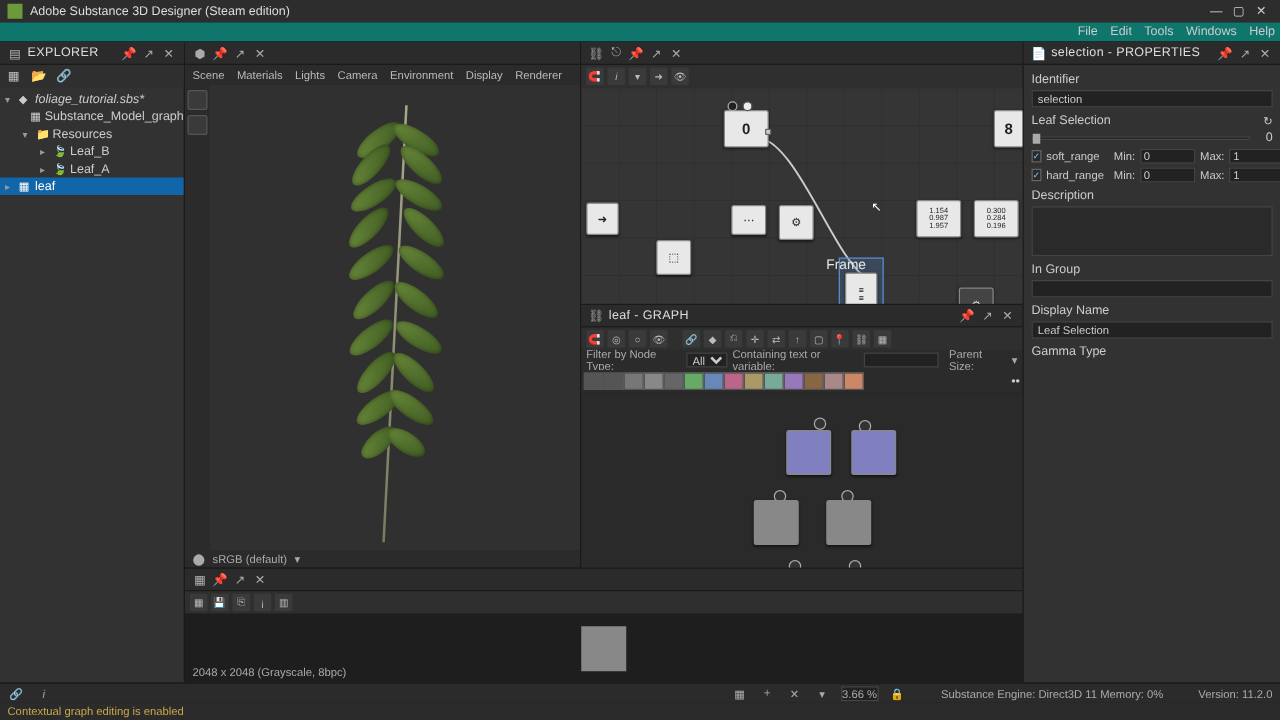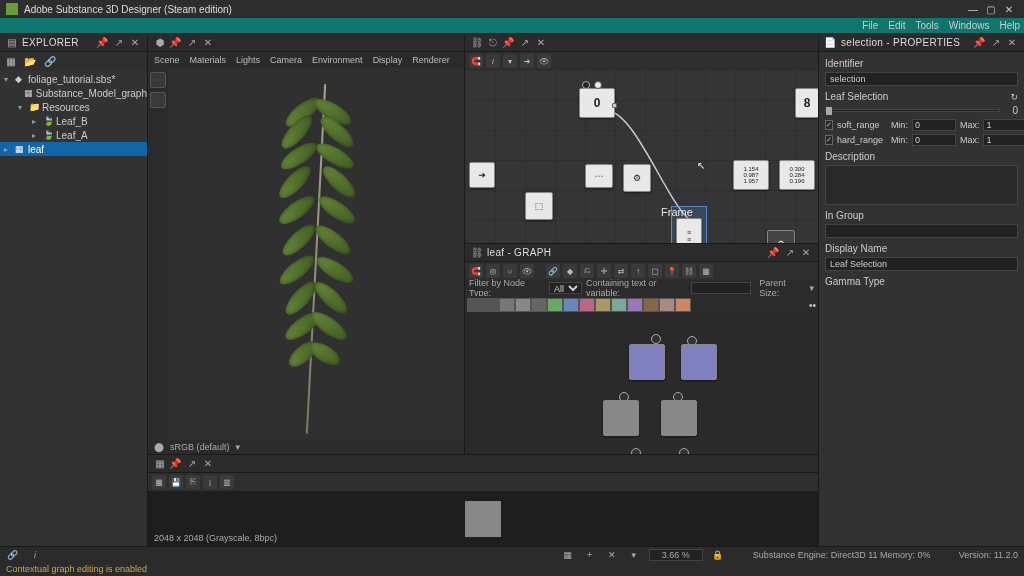--- a/index.html
+++ b/index.html
@@ -67,21 +67,21 @@
 .prop-row .pnum { width:44px; background:#222; border:1px solid #444; height:12px; color:#ccc; font-size:9px; padding:0 2px; }
 .prop-section-hdr { background:#3a3a3a; padding:1px 4px; color:#ddd; font-size:10px; cursor:pointer; }
 .prop-slider { display:flex; align-items:center; gap:4px; }
 .prop-slider .track { flex:1; height:3px; background:#222; border:1px solid #444; position:relative; }
 .prop-slider .thumb { position:absolute; left:0; top:-3px; width:6px; height:8px; background:#aaa; }
 .checkbox { width:10px; height:10px; border:1px solid #666; background:#2a2a2a; display:flex; align-items:center; justify-content:center; font-size:7px; color:#8cf; }
 .prop-textarea { background:#2a2a2a; border:1px solid #444; height:40px; width:100%; }
 .statusbar { height: 16px; background: #2b2b2b; display: flex; align-items: center; padding: 0 6px; gap: 8px; font-size: 9px; color: #aaa; border-top:1px solid #1a1a1a; }
 .statusbar .sp { flex:1; }
 .statusbar .sbtn { width:14px; height:12px; display:flex; align-items:center; justify-content:center; cursor:pointer; }
-.statusbar .zoom { background:#222; border:1px solid #444; padding:0 12px; height:12px; display:flex; align-items:center; }
+.statusbar .zoom { background:#222; border:1px solid #444; padding:0 0; height:12px; display:flex; align-items:center; }
 .contextmsg { height:14px; background:#2b2b2b; padding:0 6px; font-size:9px; color:#caa84a; display:flex; align-items:center; }
 .mini-toolbar { height:18px; background:#2f2f2f; display:flex; align-items:center; padding:0 4px; gap:3px; }
 .mini-toolbar .mtb { width:14px; height:14px; background:#3a3a3a; border-radius:1px; cursor:pointer; display:flex; align-items:center; justify-content:center; font-size:8px; color:#bbb; }
 .filter-row { height:16px; background:#2b2b2b; display:flex; align-items:center; padding:0 4px; gap:4px; font-size:9px; color:#aaa; }
 .filter-row select, .filter-row input { background:#222; border:1px solid #444; color:#ccc; font-size:9px; height:12px; }
 .curve { position:absolute; stroke:#ccc; stroke-width:1.5; fill:none; pointer-events:none; }
 </style>
 </head>
 <body>
 
@@ -113,21 +113,21 @@
     </div>
     <div class="toolbar">
       <span class="tb-icon">▦</span>
       <span class="tb-icon">📂</span>
       <span class="tb-icon">🔗</span>
     </div>
     <div class="tree">
       <div class="tree-item d0">
           <span class="arrow">▾</span>
           <span class="ticon">◆</span>
-          <span style="">foliage_tutorial.sbs*</span>
+          <span style="font-style:italic">foliage_tutorial.sbs*</span>
         </div>
       <div class="tree-item d1">
           <span class="arrow"></span>
           <span class="ticon">▦</span>
           <span>Substance_Model_graph</span>
         </div>
       <div class="tree-item d1">
           <span class="arrow">▾</span>
           <span class="ticon">📁</span>
           <span>Resources</span>

